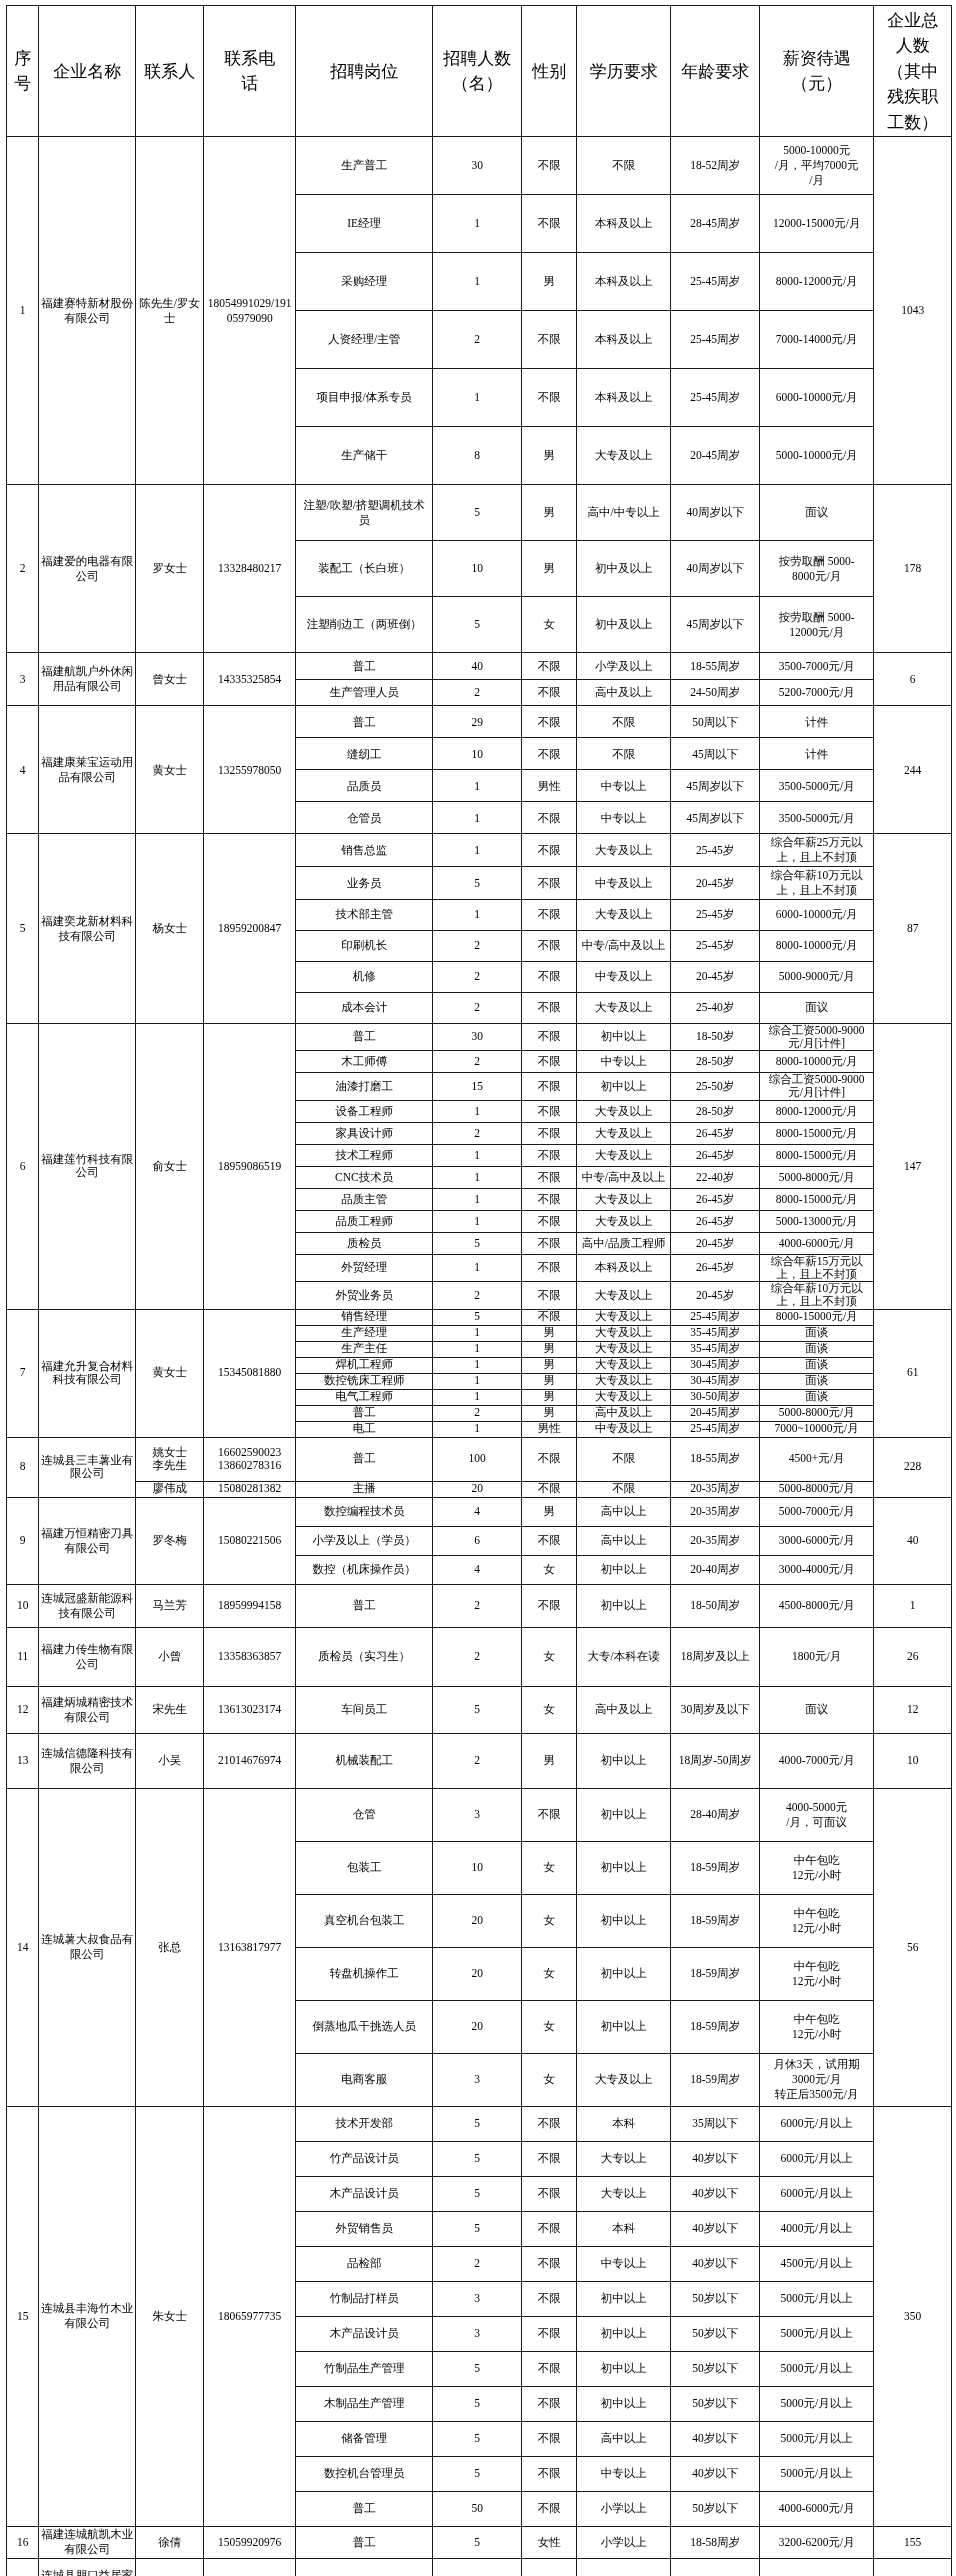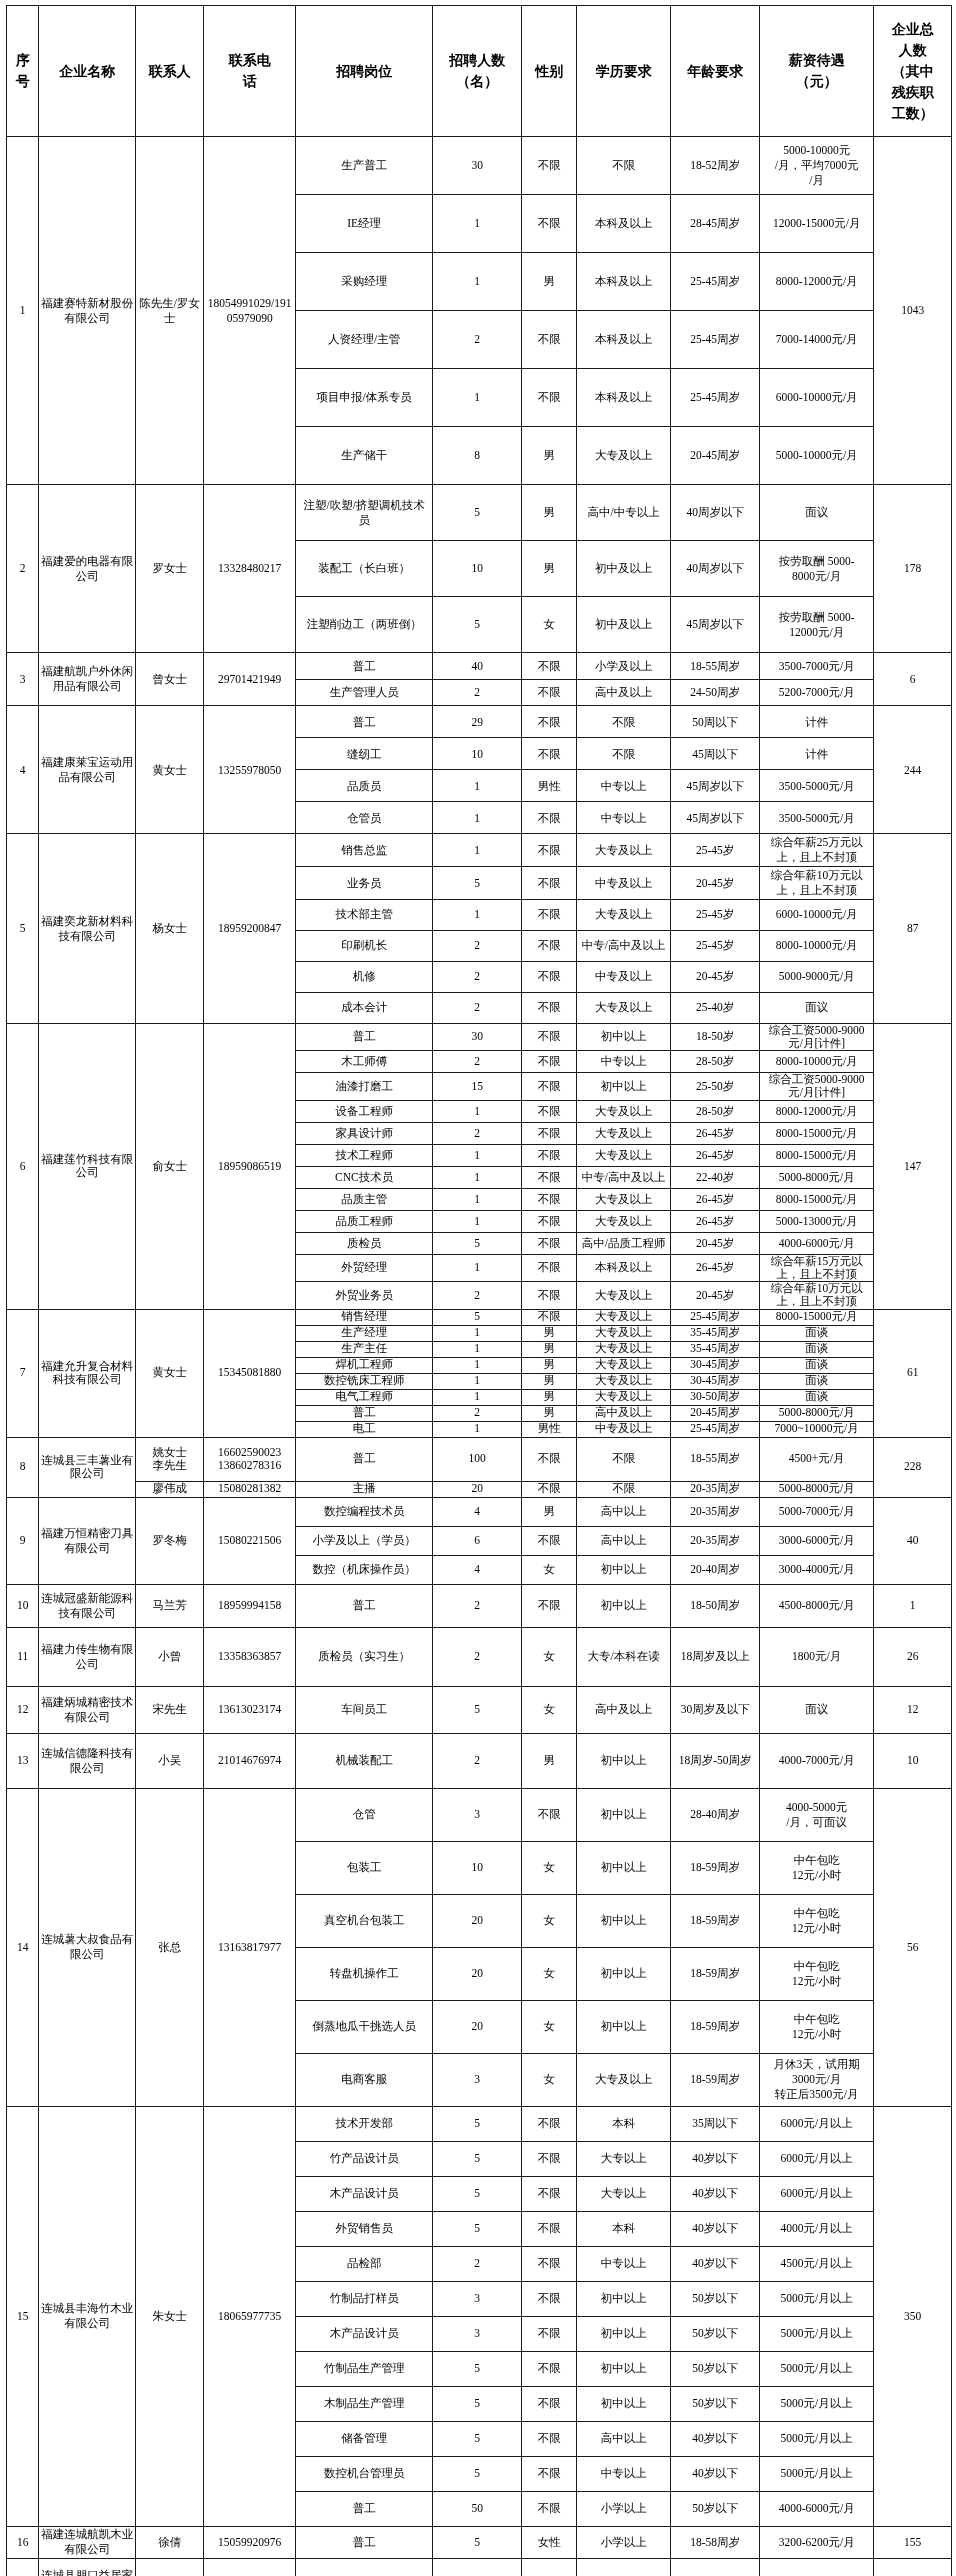--- a/index.html
+++ b/index.html
@@ -2,21 +2,21 @@
 <html style="font-size:14px"><head>
 <meta charset="utf-8">
 <style>
   html,body{margin:0;padding:0;background:#fff;color:#000;
     font-family:"Liberation Serif","DejaVu Serif",serif;}
   .sheet{width:957px;box-sizing:border-box;padding:5.3px 4.4px 3.5px 6.2px;background:#fff;}
   table{border-collapse:collapse;table-layout:fixed;width:946px;border:1.8px solid #1a1a1a;}
   th,td{border:0.9px solid #1a1a1a;text-align:center;vertical-align:middle;
     white-space:pre-line;padding:0.9px 1.8px;font-size:11.5px;line-height:1.3;overflow:hidden;}
   thead tr{height:131px;}
-  thead th{font-weight:bold;font-size:14px;line-height:1.5;}
+  thead th{font-weight:normal;font-size:17px;line-height:1.5;}
   td.c-phone{word-break:break-all;}
   tr.r0 td{border-top:1.8px solid #1a1a1a;}
   
   tr.co-1{height:58px} tr.co-2{height:56px} tr.co-3{height:26.6px} tr.co-4{height:32px}
   tr.co-5{height:31px} tr.co-6{height:22px} tr.co-7{height:16px}
   tr.co-8{height:16px} tr.co-8.r0{height:44px}
   tr.co-9{height:29px} tr.co-10{height:43px} tr.co-11{height:59px} tr.co-12{height:47px}
   tr.co-13{height:55px} tr.co-14{height:53px} tr.co-15{height:35px}
   tr.co-16{height:31px} tr.co-17{height:49px}
   tr.co-6 td,tr.co-7 td,tr.co-8 td{line-height:1.15;padding:0 1.8px;}
@@ -146,21 +146,21 @@
           <td>女</td>
           <td>初中及以上</td>
           <td>45周岁以下</td>
           <td>按劳取酬 5000-
 12000元/月</td>
         </tr>
         <tr class="co-3 r0">
           <td rowspan="2">3</td>
           <td rowspan="2">福建航凯户外休闲用品有限公司</td>
           <td rowspan="2">曾女士</td>
-          <td rowspan="2" class="c-phone">29701421949</td>
+          <td rowspan="2" class="c-phone">14335325854</td>
           <td>普工</td>
           <td>40</td>
           <td>不限</td>
           <td>小学及以上</td>
           <td>18-55周岁</td>
           <td>3500-7000元/月</td>
           <td rowspan="2">6</td>
         </tr>
         <tr class="co-3 r1">
           <td>生产管理人员</td>

